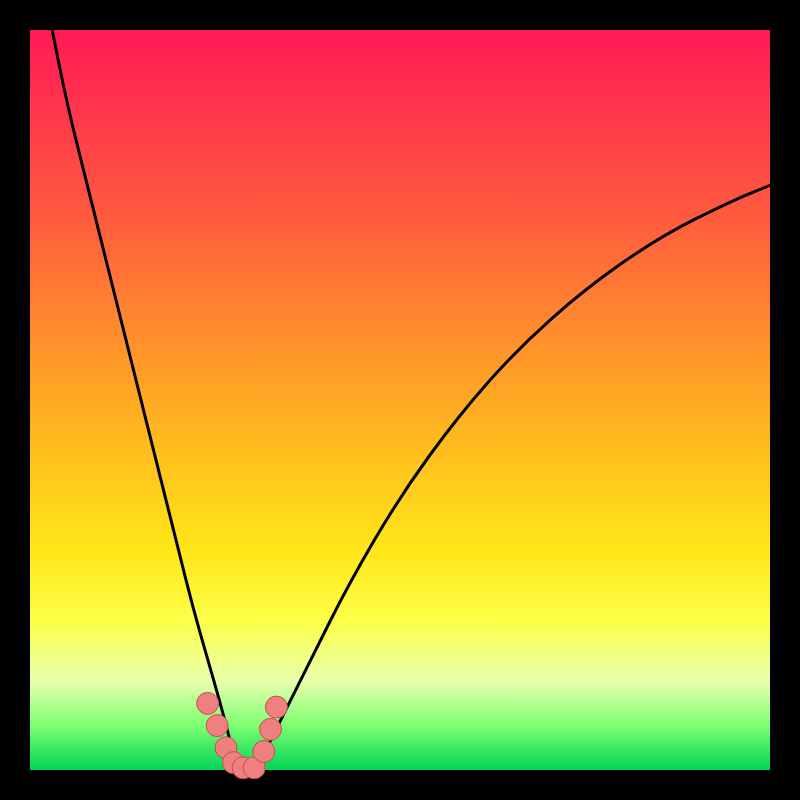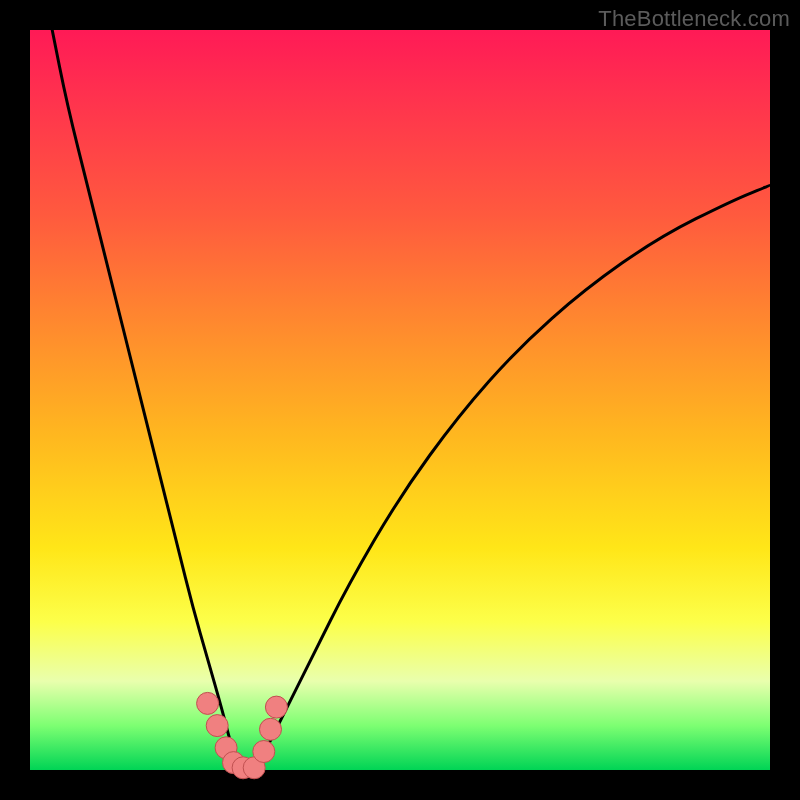--- a/index.html
+++ b/index.html
@@ -56,21 +56,20 @@
     top: 0;
     width: 740px;
     height: 740px;
     overflow: visible;
   }
 </style>
 </head>
 <body>
 
 <div class="frame">
-  <div class="watermark">TheBottleneck.com</div>
 
   <div class="plot">
     <svg class="curve" viewBox="0 0 740 740">
       <path id="curve-path" fill="none" stroke="#000000" stroke-width="3" stroke-linecap="round" stroke-linejoin="round" d="M 22.2 0.0 Q 22.2 0.0 29.6 37.0 Q 37.0 74.0 48.1 118.4 Q 59.2 162.8 70.3 207.2 Q 81.4 251.6 92.5 296.0 Q 103.6 340.4 114.7 384.8 Q 125.8 429.2 136.9 473.6 Q 148.0 518.0 155.4 547.6 Q 162.8 577.2 170.2 603.1 Q 177.6 629.0 185.0 654.9 Q 192.4 680.8 196.1 695.6 Q 199.8 710.4 203.5 721.5 Q 207.2 732.6 210.9 736.3 Q 214.6 740.0 218.3 740.0 Q 222.0 740.0 225.7 736.3 Q 229.4 732.6 233.1 725.2 Q 236.8 717.8 244.2 703.0 Q 251.6 688.2 266.4 658.6 Q 281.2 629.0 299.7 592.0 Q 318.2 555.0 344.1 510.6 Q 370.0 466.2 399.6 425.5 Q 429.2 384.8 458.8 351.5 Q 488.4 318.2 521.7 288.6 Q 555.0 259.0 592.0 233.1 Q 629.0 207.2 666.0 188.7 Q 703.0 170.2 721.5 162.8 T 740.0 155.4"></path>
       <g id="markers">
           <circle cx="177.6" cy="673.4" r="11" fill="#f08080" stroke="#c05050" stroke-width="1"></circle>
           <circle cx="187.2" cy="695.6" r="11" fill="#f08080" stroke="#c05050" stroke-width="1"></circle>
           <circle cx="196.1" cy="717.8" r="11" fill="#f08080" stroke="#c05050" stroke-width="1"></circle>
           <circle cx="203.5" cy="732.6" r="11" fill="#f08080" stroke="#c05050" stroke-width="1"></circle>
           <circle cx="213.1" cy="737.8" r="11" fill="#f08080" stroke="#c05050" stroke-width="1"></circle>

